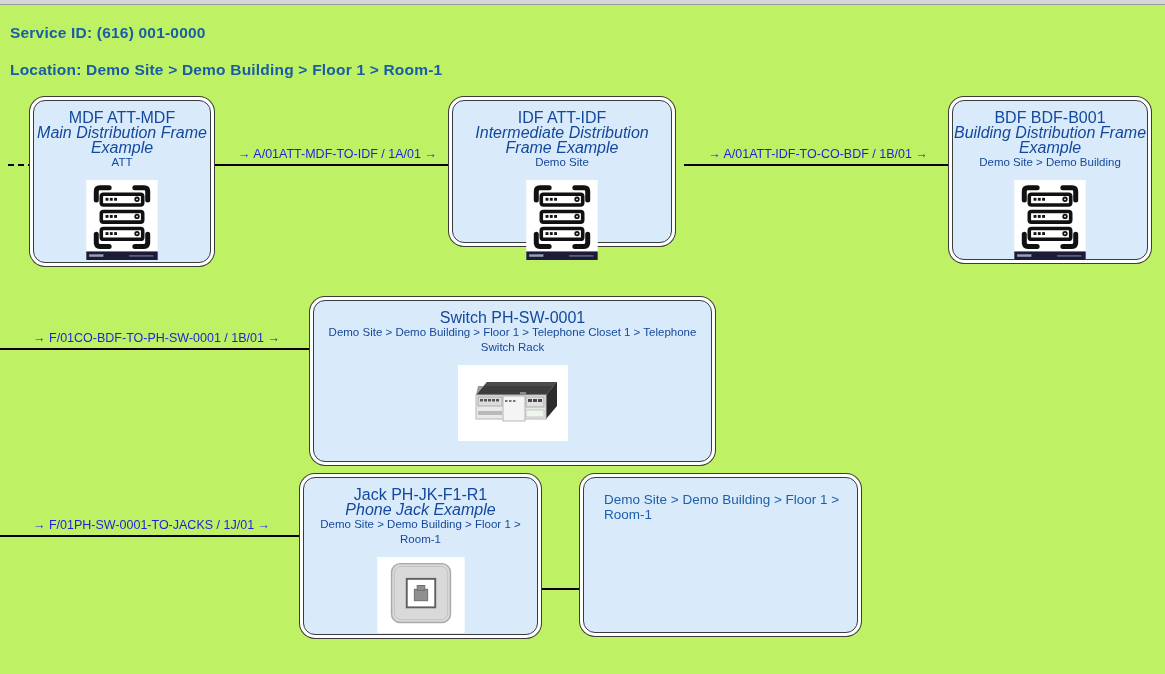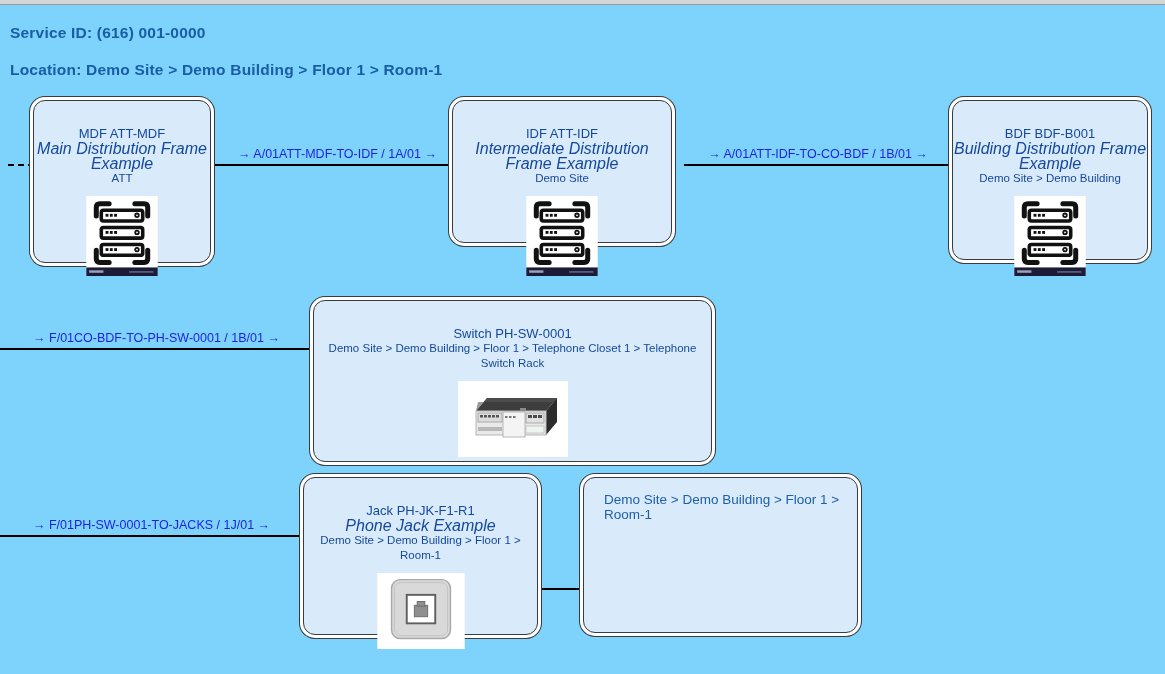--- a/index.html
+++ b/index.html
@@ -1,33 +1,33 @@
 <!DOCTYPE html>
 <html><head>
 <meta charset="utf-8">
 <style>
   html,body{margin:0;padding:0;background:#fff;}
   #canvas{
-    position:relative;width:1165px;height:674px;background:#7dd3fc;overflow:hidden;
+    position:relative;width:1165px;height:674px;background:#bef264;overflow:hidden;
     font-family:"Liberation Sans","DejaVu Sans",sans-serif;
   }
   .topbar{
     position:absolute;left:0;top:0;width:1165px;height:4px;
     background:#d6d6d6;border-bottom:1px solid #9a9a9a;
   }
   .hdr{
     position:absolute;left:10px;color:#1a5da6;font-weight:bold;font-size:15.5px;
     letter-spacing:.2px;white-space:nowrap;
   }
   .node{
     position:absolute;background:#d9eafb;border:1px solid #3b3b3b;border-radius:12px;
     box-shadow:0 0 0 3px #ffffff,0 0 0 4px #3b3b3b;box-sizing:border-box;
     padding-top:9px;text-align:center;color:#14489c;
   }
-  .node-title{font-size:13px;line-height:15px;margin-top:16px;}
+  .node-title{font-size:16px;line-height:15px;}
   .node-desc{font-size:16px;line-height:15px;font-style:italic;}
   .node-path{font-size:11.5px;line-height:15px;}
   .icon-wrap{margin:10px auto 0 auto;}
   .room-node-text{
     text-align:left;font-size:13.5px;color:#1d5fa8;padding:14px 0 0 20px;
   }
   .wire{position:absolute;height:0;border-top:2px solid #000;}
   .wire.dashed{border-top-style:dashed;}
   .conn-label{
     position:absolute;display:flex;justify-content:center;align-items:flex-end;

